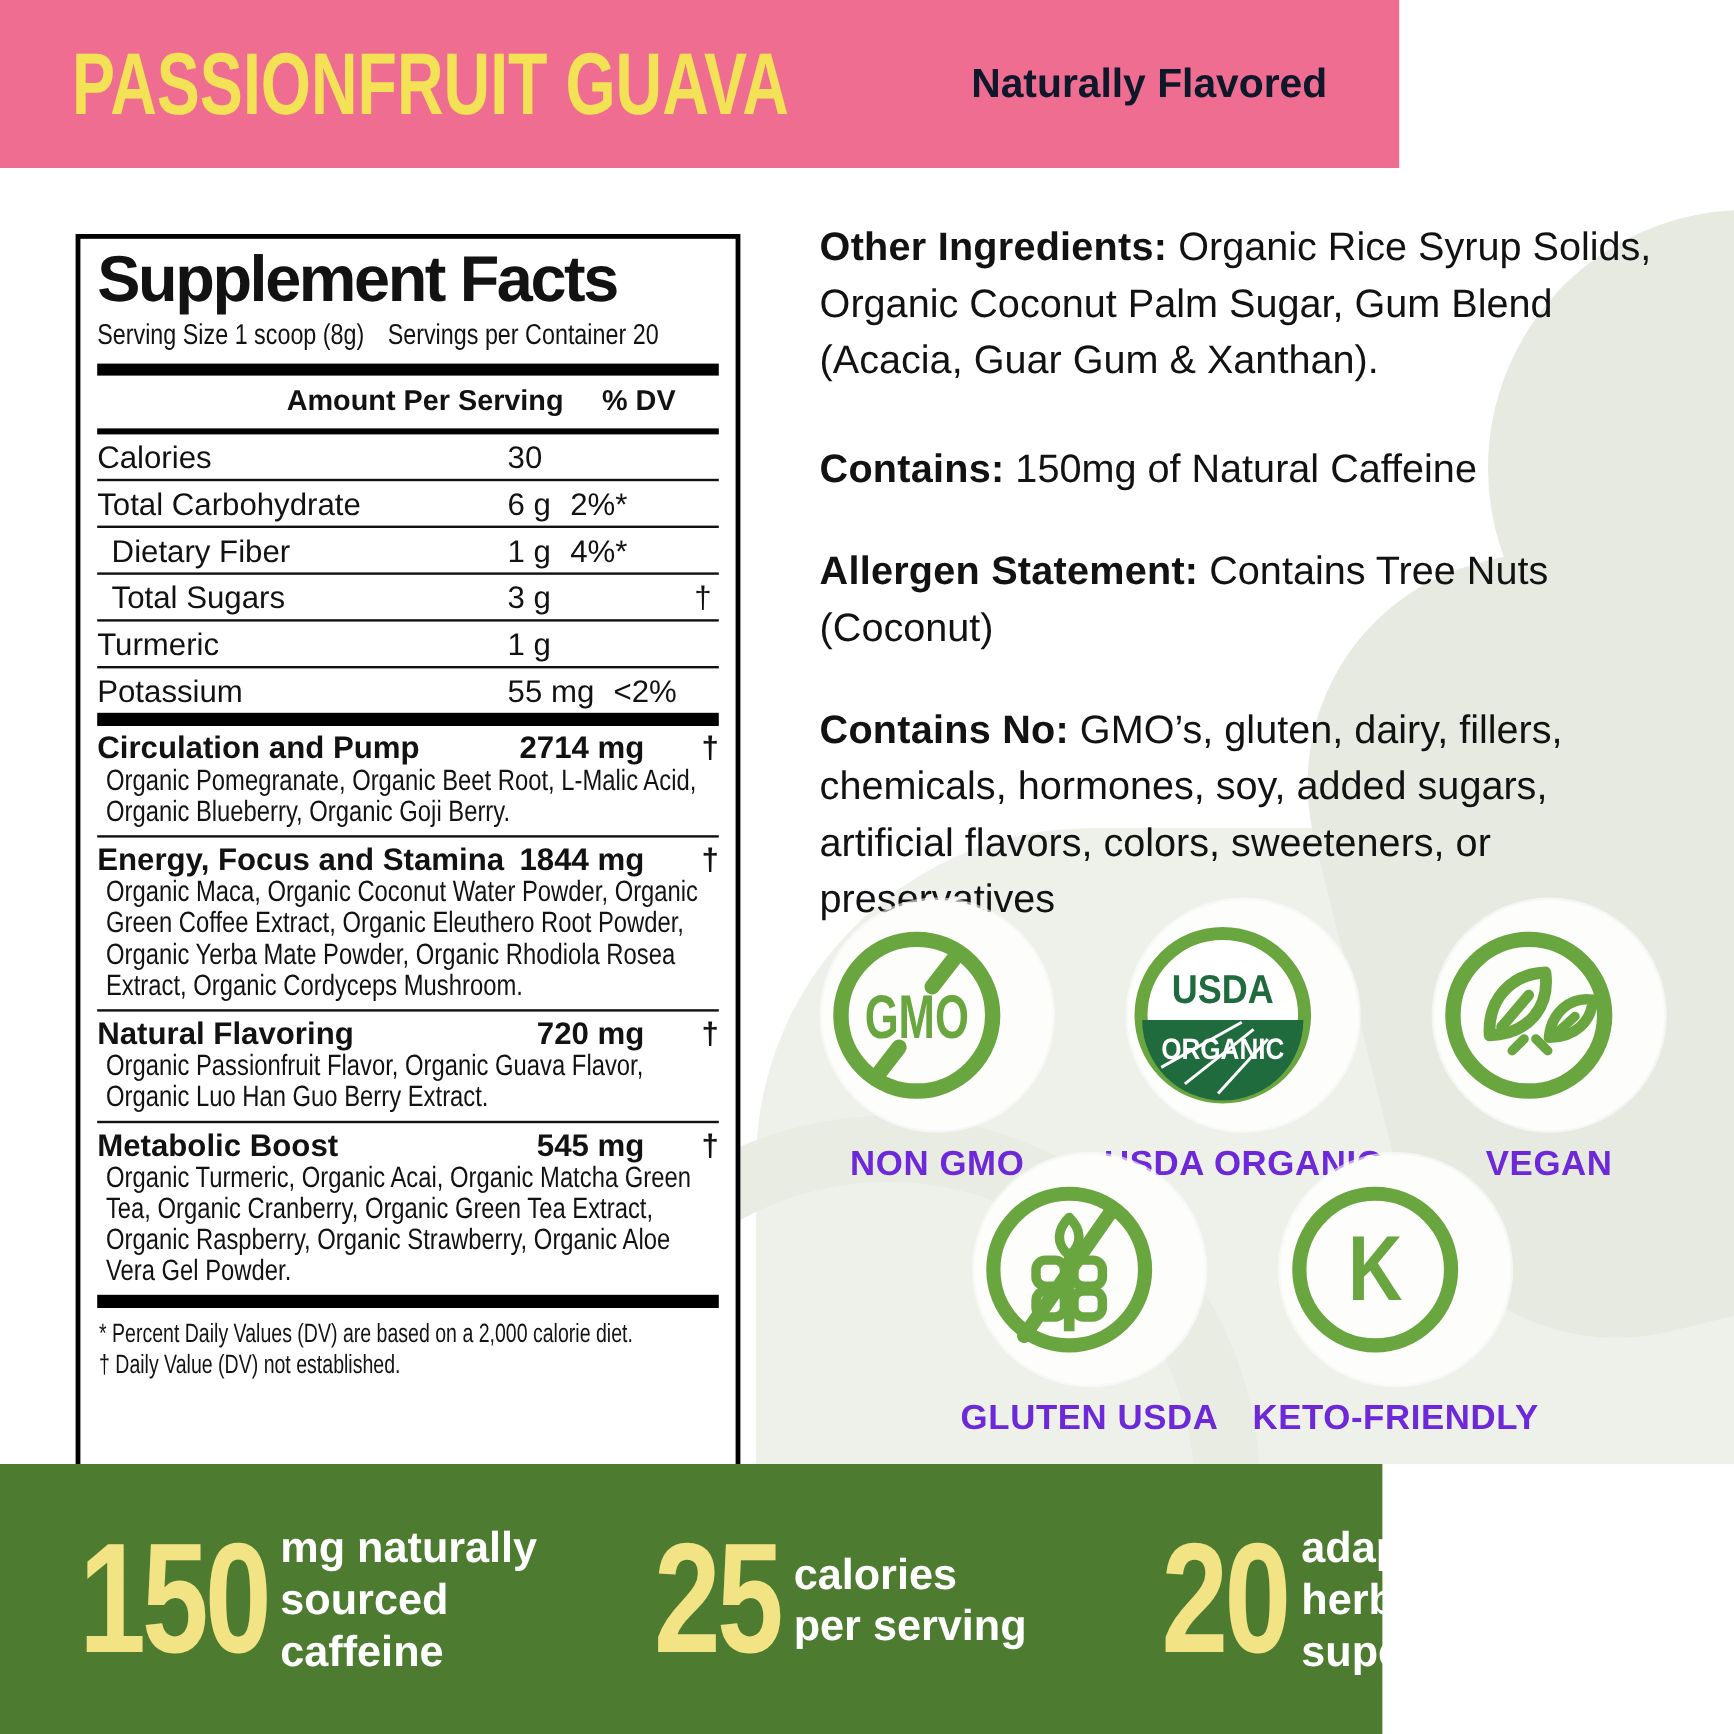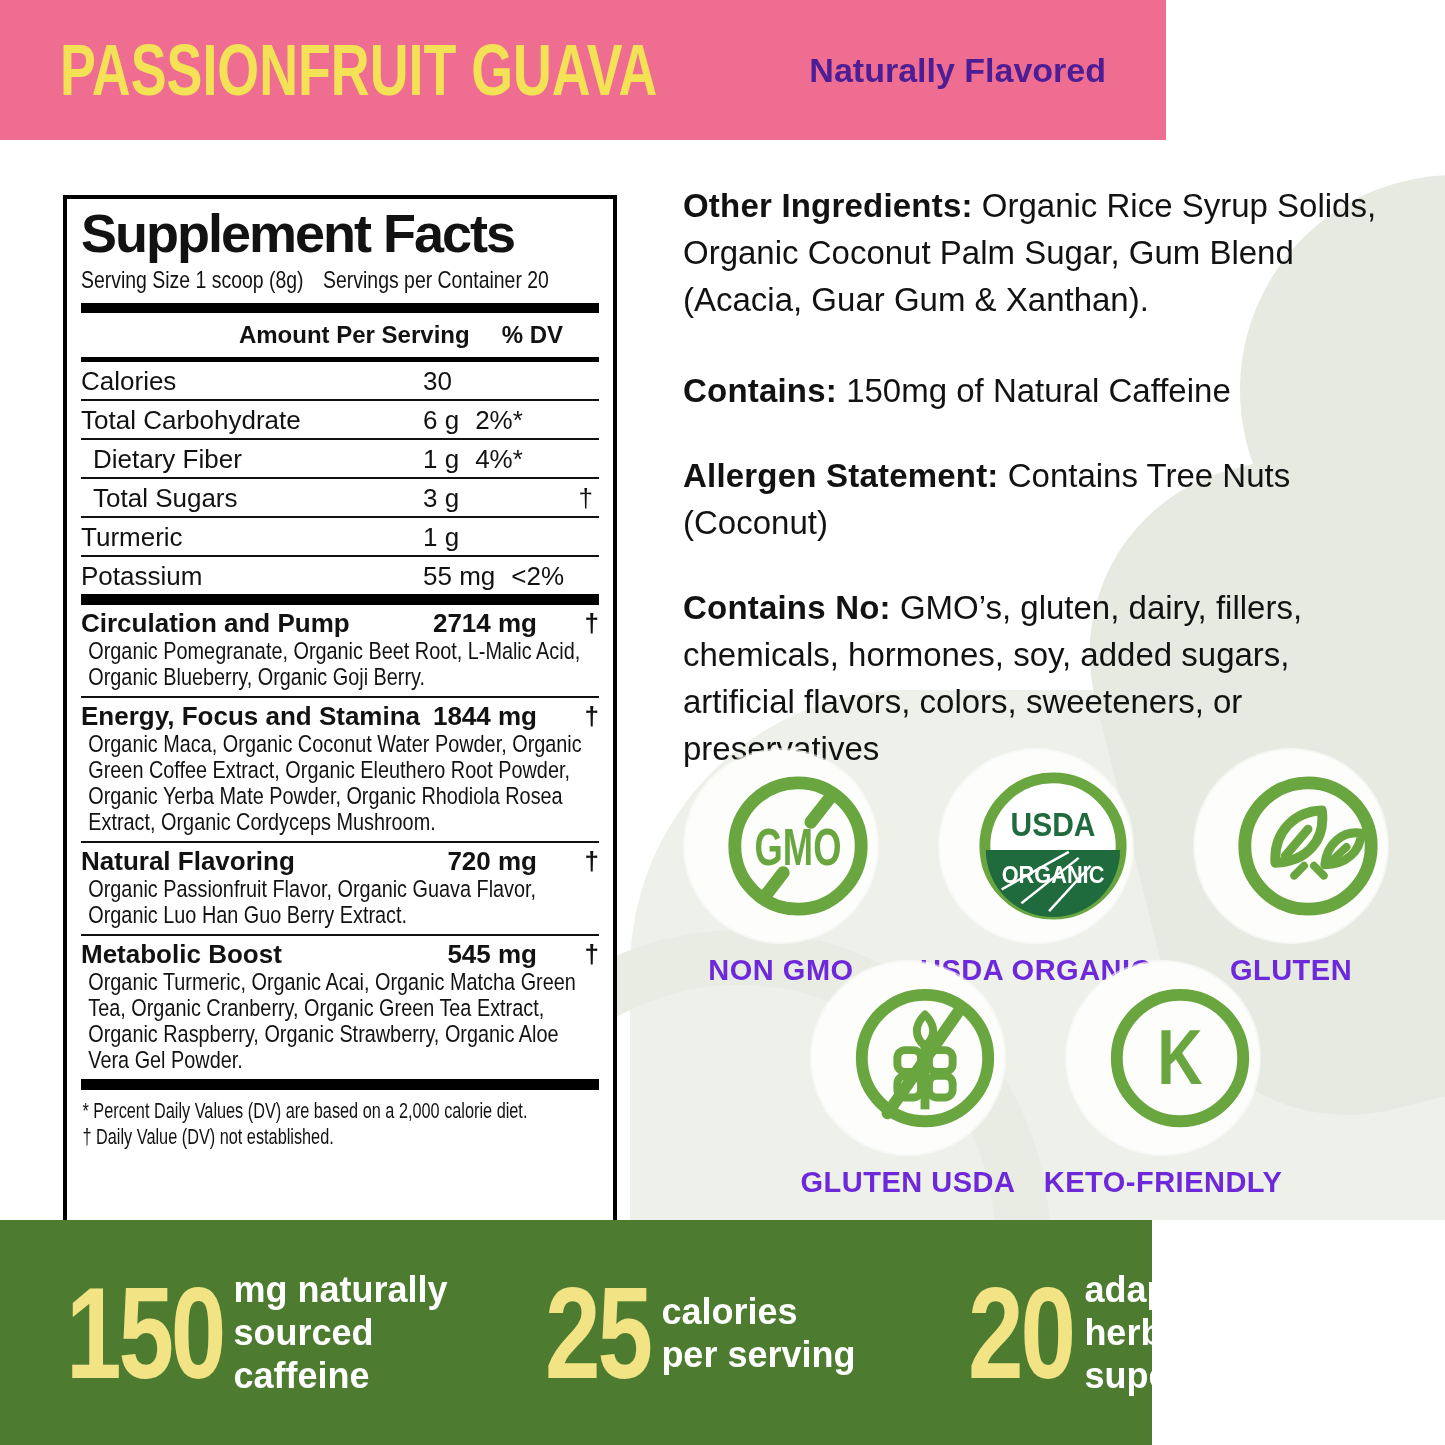--- a/index.html
+++ b/index.html
@@ -10,21 +10,21 @@
   *{box-sizing:border-box;}
   html,body{margin:0;padding:0;}
   body{width:1445px;height:1445px;font-family:"Liberation Sans",sans-serif;color:var(--ink);}
   .page{position:relative;width:1445px;height:1445px;background:#fff;overflow:hidden;}
 
   
   .band-pink{position:absolute;left:0;top:0;width:1166px;height:140px;background:var(--brand-pink);
     display:flex;align-items:center;justify-content:space-between;padding:0 60px;z-index:3;}
   .flavor{font-size:64px;font-weight:800;color:var(--accent-yellow);letter-spacing:0px;
     transform:scale(0.84,1.14);transform-origin:left center;white-space:nowrap;}
-  .tagline{font-size:34px;font-weight:700;color:#4c1d95;white-space:nowrap;}
+  .tagline{font-size:34px;font-weight:700;color:#0f172a;white-space:nowrap;}
 
   
   .wm{position:absolute;z-index:0;}
   .wm-wash{left:630px;top:690px;width:880px;height:530px;background:var(--wash);border-radius:280px 0 0 0;}
   .wm-blob1{left:1240px;top:175px;width:430px;height:430px;border-radius:50%;background:var(--wash-dark);}
   .wm-blob2{left:1120px;top:430px;width:620px;height:660px;border-radius:190px;background:var(--wash-dark);transform:rotate(-14deg);}
   .wm-ring{left:430px;top:930px;width:620px;height:620px;border-radius:50%;border:55px solid #e9ece3;background:transparent;}
 
   
   .facts{position:absolute;left:63px;top:195px;width:554px;height:1187px;border:4px solid #000;
@@ -58,21 +58,21 @@
   .info{position:absolute;left:683px;top:182px;width:722px;z-index:2;font-size:33px;line-height:47px;}
   .info p{margin:0 0 44px;}
   .info p.tight{margin-bottom:38px;}
   .info strong{font-weight:800;letter-spacing:0.2px;}
 
   
   .badge-row{position:absolute;display:flex;gap:3px;z-index:2;}
   .row1{left:655px;top:750px;}
   .row2{left:782px;top:962px;}
   .badge{width:252px;display:flex;flex-direction:column;align-items:center;}
-  .halo{width:192px;height:192px;border-radius:50%;background:#fdfdfc;display:flex;align-items:center;justify-content:flex-end;
+  .halo{width:192px;height:192px;border-radius:50%;background:#fdfdfc;display:flex;align-items:center;justify-content:flex-start;
     box-shadow:0 0 0 2px rgba(255,255,255,0.6);}
   .halo svg{display:block;color:var(--badge-green);}
   .blabel{margin-top:12px;font-size:29px;font-weight:800;letter-spacing:0.5px;color:#6d28d9;white-space:nowrap;}
 
   
   .stats{position:absolute;left:0;top:1220px;width:1152px;height:225px;background:var(--band-green);z-index:3;}
   .stat{position:absolute;top:0;height:225px;display:flex;align-items:center;}
   .stat.s1{left:66px;} .stat.s2{left:545px;} .stat.s3{left:968px;}
   .num{display:inline-block;font-size:128px;font-weight:800;color:var(--pale-yellow);letter-spacing:-4px;
     transform:scale(0.78,1.02);transform-origin:left center;line-height:1;}
@@ -230,21 +230,21 @@
         <svg width="158" height="158" viewBox="0 0 160 160">
           <circle cx="80" cy="80" r="64" fill="none" stroke="currentColor" stroke-width="13"></circle>
           <path d="M47 97 C45 66 66 45 94 44 C98 74 79 96 47 97 Z" fill="none" stroke="currentColor" stroke-width="10" stroke-linejoin="round"></path>
           <line x1="57" y1="90" x2="80" y2="63" stroke="currentColor" stroke-width="9" stroke-linecap="round"></line>
           <path d="M97 99 C99 78 115 64 134 67 C133 86 118 99 97 99 Z" fill="none" stroke="currentColor" stroke-width="9" stroke-linejoin="round"></path>
           <line x1="106" y1="93" x2="119" y2="81" stroke="currentColor" stroke-width="8" stroke-linecap="round"></line>
           <line x1="66" y1="110" x2="76" y2="100" stroke="currentColor" stroke-width="8" stroke-linecap="round"></line>
           <line x1="96" y1="110" x2="86" y2="100" stroke="currentColor" stroke-width="8" stroke-linecap="round"></line>
         </svg>
       </div>
-      <div class="blabel">GLUTEN</div>
+      <div class="blabel">VEGAN</div>
     </div>
   </div>
 
   <div class="badge-row row2">
     <div class="badge">
       <div class="halo">
         <svg width="158" height="158" viewBox="0 0 160 160">
           <circle cx="80" cy="80" r="64" fill="none" stroke="currentColor" stroke-width="12"></circle>
           <line x1="80" y1="66" x2="80" y2="132" stroke="currentColor" stroke-width="9"></line>
           <path d="M80 36 C90 46 92 58 80 68 C68 58 70 46 80 36 Z" fill="none" stroke="currentColor" stroke-width="8" stroke-linejoin="round"></path>

